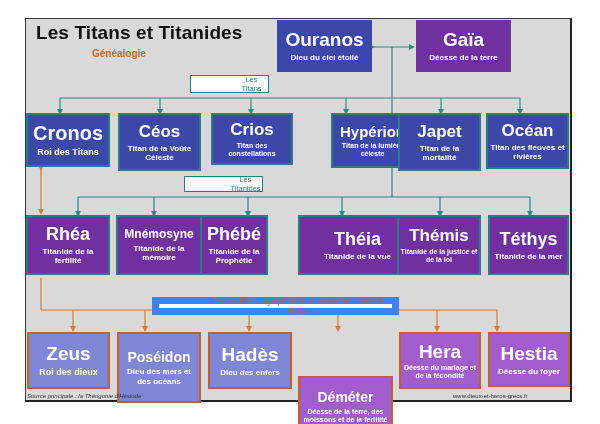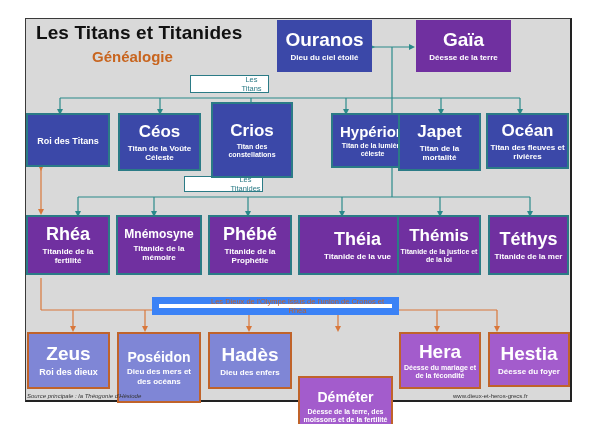--- a/index.html
+++ b/index.html
@@ -1,19 +1,19 @@
 <!DOCTYPE html>
 <html><head>
 <meta charset="utf-8">
 <style>
   html, body { margin:0; padding:0; background:#ffffff; }
   body { width:600px; height:424px; position:relative; overflow:hidden; font-family:"Liberation Sans", sans-serif; }
   .frame { position:absolute; left:25px; top:18px; width:547px; height:384px; background:#d9d9d9; border:1px solid #3a3a3a; border-right:2px solid #222; border-bottom:2px solid #222; box-sizing:border-box; }
   .title { position:absolute; left:36px; top:22px; font-size:19px; font-weight:bold; color:#111; letter-spacing:0.1px; }
-  .subtitle { position:absolute; left:92px; top:48px; font-size:15px; font-weight:bold; color:#c8651f; }
+  .subtitle { position:absolute; left:92px; top:48px; font-size:10px; font-weight:bold; color:#c8651f; }
   .box { position:absolute; box-sizing:border-box; text-align:center; color:#fff; font-weight:bold; display:flex; flex-direction:column; align-items:center; justify-content:center; line-height:1.15; }
   .box .n { font-size:17px; }
   .box .d { font-size:8px; margin-top:2px; }
   .titan { background:#3b48a8; border:2px solid #2b7b86; }
   .titanide { background:#7030a0; border:2px solid #2b7b86; }
   .olymp { background:#7f86d6; border:2px solid #c0632a; }
   .olympf { background:#a35ccc; border:2px solid #c0632a; }
   .prim-o { background:#3b48a8; }
   .prim-g { background:#7030a0; }
   .lbl { position:absolute; background:#fff; box-sizing:border-box; font-size:7.5px; text-align:center; display:flex; align-items:center; justify-content:center;padding-left:44px; }
@@ -81,27 +81,28 @@
 <div class="box prim-g" style="left:416px;top:20px;width:95px;height:52px;">
   <span class="n" style="font-size:19px">Gaïa</span>
   <span class="d">Déesse de la terre</span>
 </div>
 
 <div class="lbl teal" style="left:190px;top:75px;width:79px;height:18px;">Les Titans</div>
 <div class="lbl teal" style="left:184px;top:176px;width:79px;height:16px;">Les Titanides</div>
 <div class="lbl orange" style="left:152px;top:286px;width:247px;height:18px;">Les Dieux de l'Olympe issus de l'union de Cronos et Rhéa</div>
 
 <div class="box titan" style="left:26px;top:113px;width:84px;height:54px;">
+  <span class="n" style="font-size:20px">Cronos</span>
   <span class="d" style="font-size:9px">Roi des Titans</span>
 </div>
 <div class="box titan" style="left:118px;top:113px;width:83px;height:58px;">
   <span class="n">Céos</span>
   <span class="d" style="max-width:70px">Titan de la Voûte Céleste</span>
 </div>
-<div class="box titan" style="left:211px;top:102px;width:82px;height:76px;">
+<div class="box titan" style="left:211px;top:113px;width:82px;height:52px;">
   <span class="n">Crios</span>
   <span class="d" style="max-width:70px;font-size:7px">Titan des constellations</span>
 </div>
 <div class="box titan" style="left:305px;top:113px;width:83px;height:55px;margin-left:26px;">
   <span class="n" style="font-size:15px">Hypérion</span>
   <span class="d" style="max-width:78px;font-size:7px">Titan de la lumière céleste</span>
 </div>
 <div class="box titan" style="left:398px;top:113px;width:83px;height:58px;">
   <span class="n">Japet</span>
   <span class="d" style="max-width:60px">Titan de la mortalité</span>
@@ -112,21 +113,21 @@
 </div>
 
 <div class="box titanide" style="left:26px;top:215px;width:84px;height:60px;">
   <span class="n" style="font-size:18px">Rhéa</span>
   <span class="d" style="max-width:76px">Titanide de la fertilité</span>
 </div>
 <div class="box titanide" style="left:116px;top:215px;width:86px;height:60px;">
   <span class="n" style="font-size:12px">Mnémosyne</span>
   <span class="d" style="max-width:76px">Titanide de la mémoire</span>
 </div>
-<div class="box titanide" style="left:208px;top:215px;width:84px;height:60px;">
+<div class="box titanide" style="left:200px;top:215px;width:68px;height:60px;">
   <span class="n" style="font-size:18px">Phébé</span>
   <span class="d" style="max-width:76px">Titanide de la Prophétie</span>
 </div>
 <div class="box titanide" style="left:298px;top:215px;width:119px;height:60px;">
   <span class="n" style="font-size:18px">Théia</span>
   <span class="d" style="max-width:76px">Titanide de la vue</span>
 </div>
 <div class="box titanide" style="left:397px;top:215px;width:84px;height:60px;">
   <span class="n" style="font-size:17px">Thémis</span>
   <span class="d" style="max-width:80px;font-size:7px">Titanide de la justice et de la loi</span>

